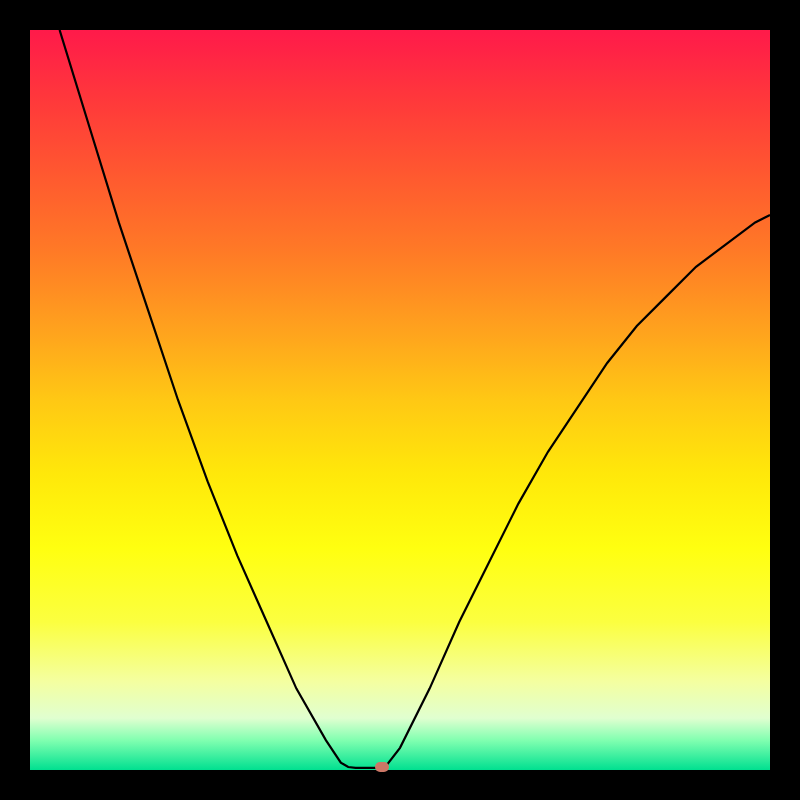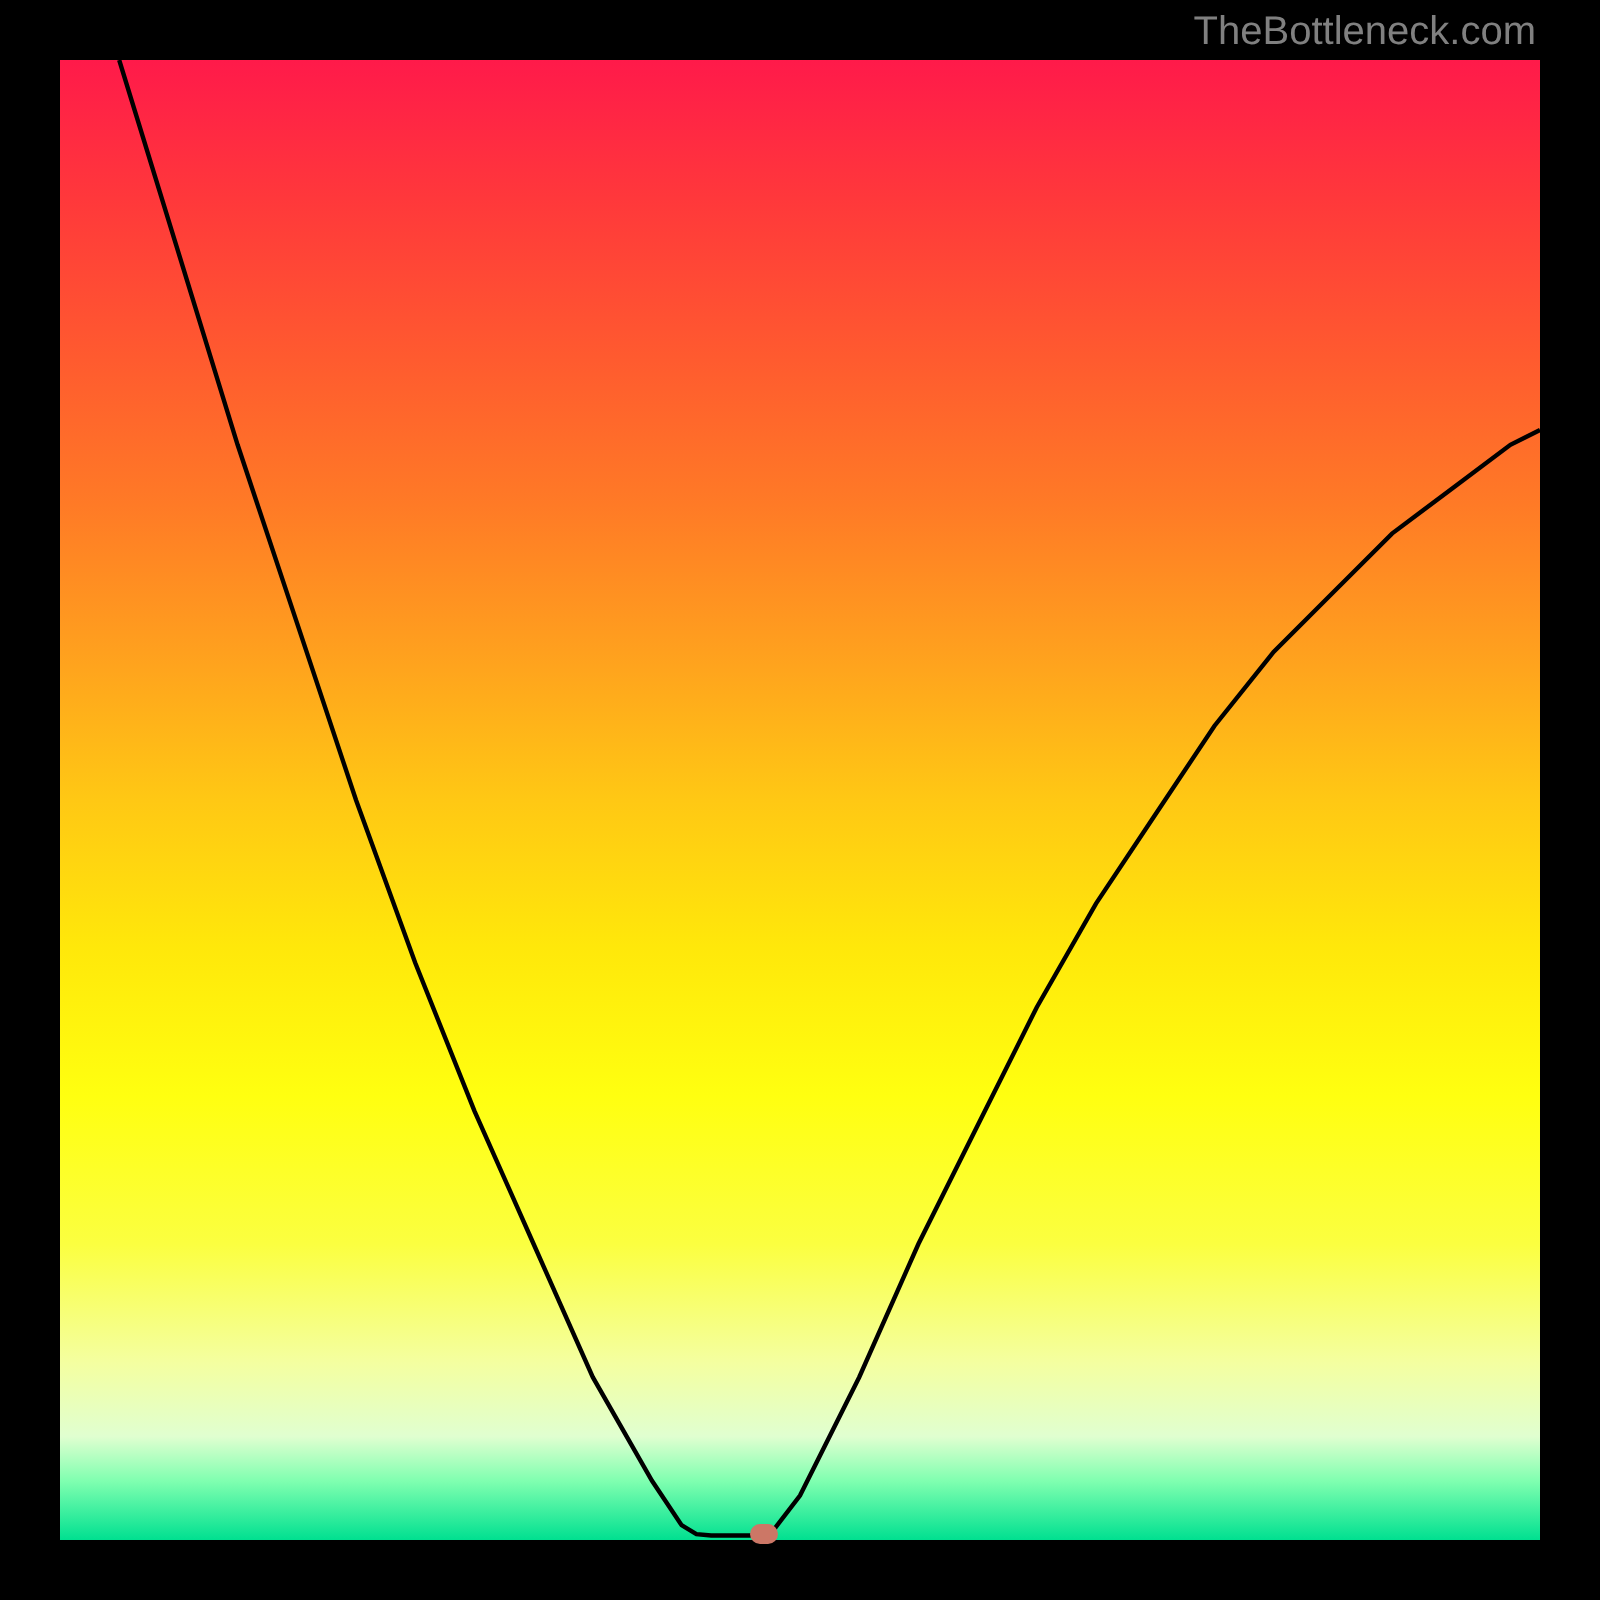--- a/index.html
+++ b/index.html
@@ -59,20 +59,19 @@
     height: 10px;
     background: #cc7766;
     border-radius: 5px;
     transform: translate(-50%, -50%);
   }
 </style>
 </head>
 <body>
 
 <div class="chart-container">
-  <div class="watermark">TheBottleneck.com</div>
   <div class="plot-area">
     <svg class="curve" viewBox="0 0 740 740" preserveAspectRatio="none">
       <path id="curve-path" fill="none" stroke="black" stroke-width="2.2" d="M29.60 0.00 L59.20 96.20 L88.80 192.40 L118.40 281.20 L148.00 370.00 L177.60 451.40 L207.20 525.40 L236.80 592.00 L266.40 658.60 L296.00 710.40 L310.80 732.60 L318.20 737.04 L325.60 737.78 L333.00 737.78 L340.40 737.78 L347.80 737.78 L355.20 737.04 L370.00 717.80 L399.60 658.60 L429.20 592.00 L458.80 532.80 L488.40 473.60 L518.00 421.80 L547.60 377.40 L577.20 333.00 L606.80 296.00 L636.40 266.40 L666.00 236.80 L695.60 214.60 L725.20 192.40 L740.00 185.00"></path>
     </svg>
     <div class="marker" id="marker" style="left: 351.5px; top: 737.04px;"></div>
   </div>
 </div>
 
 </body></html>

